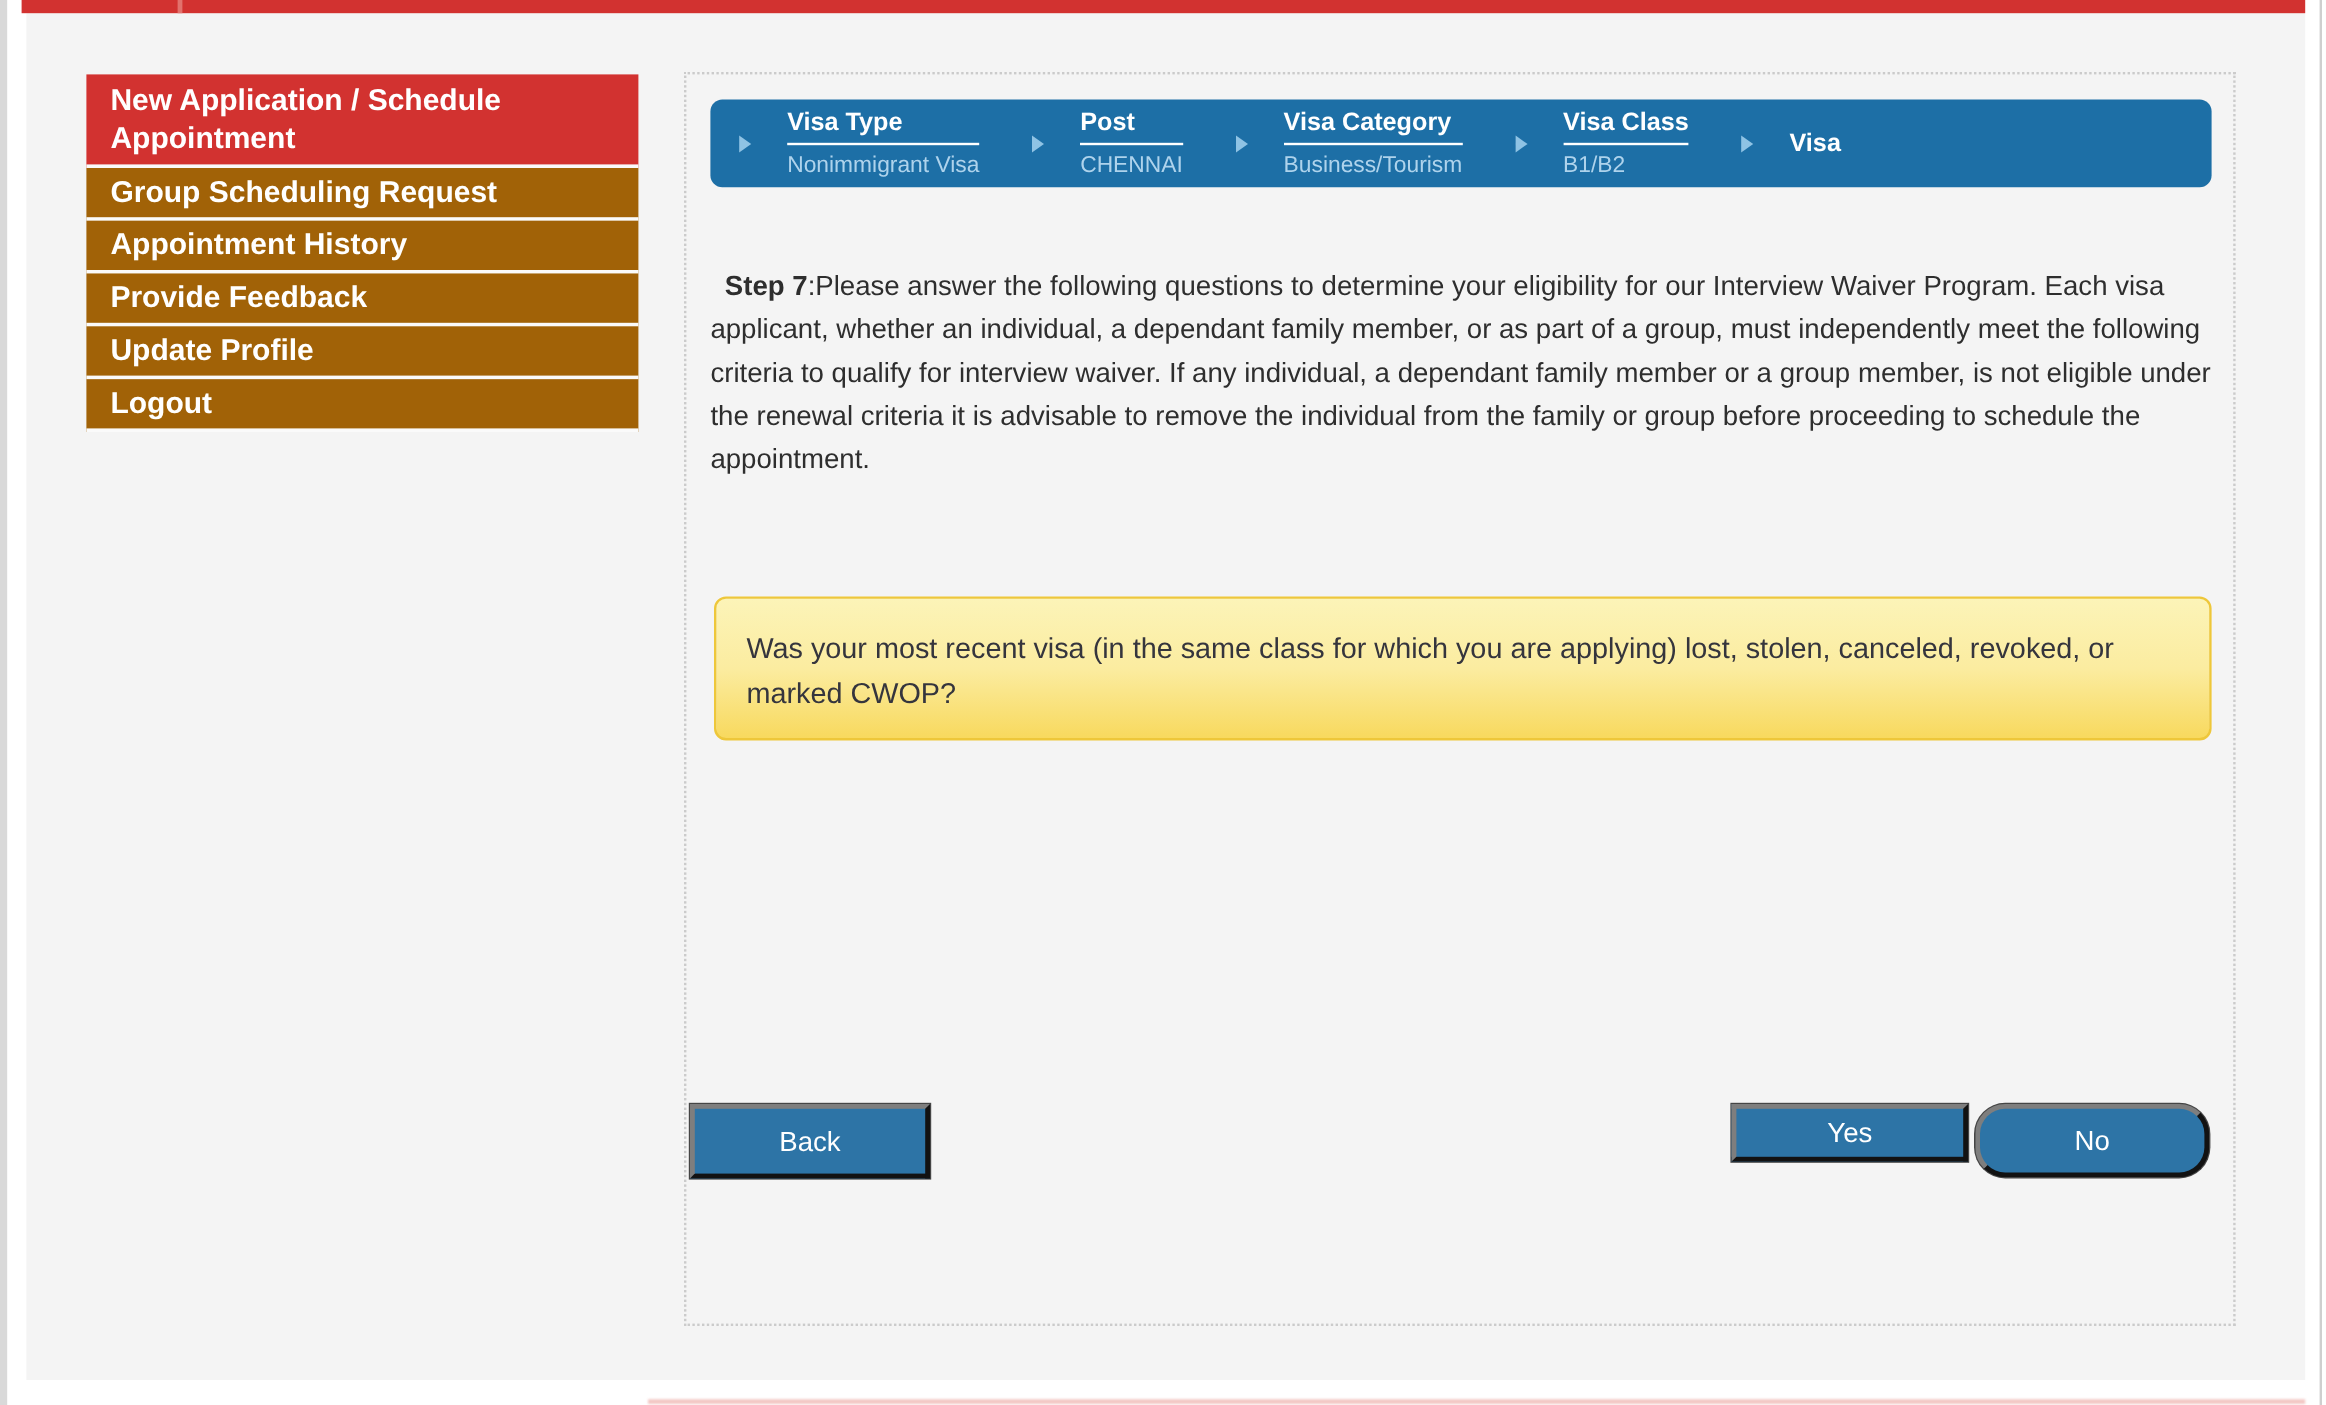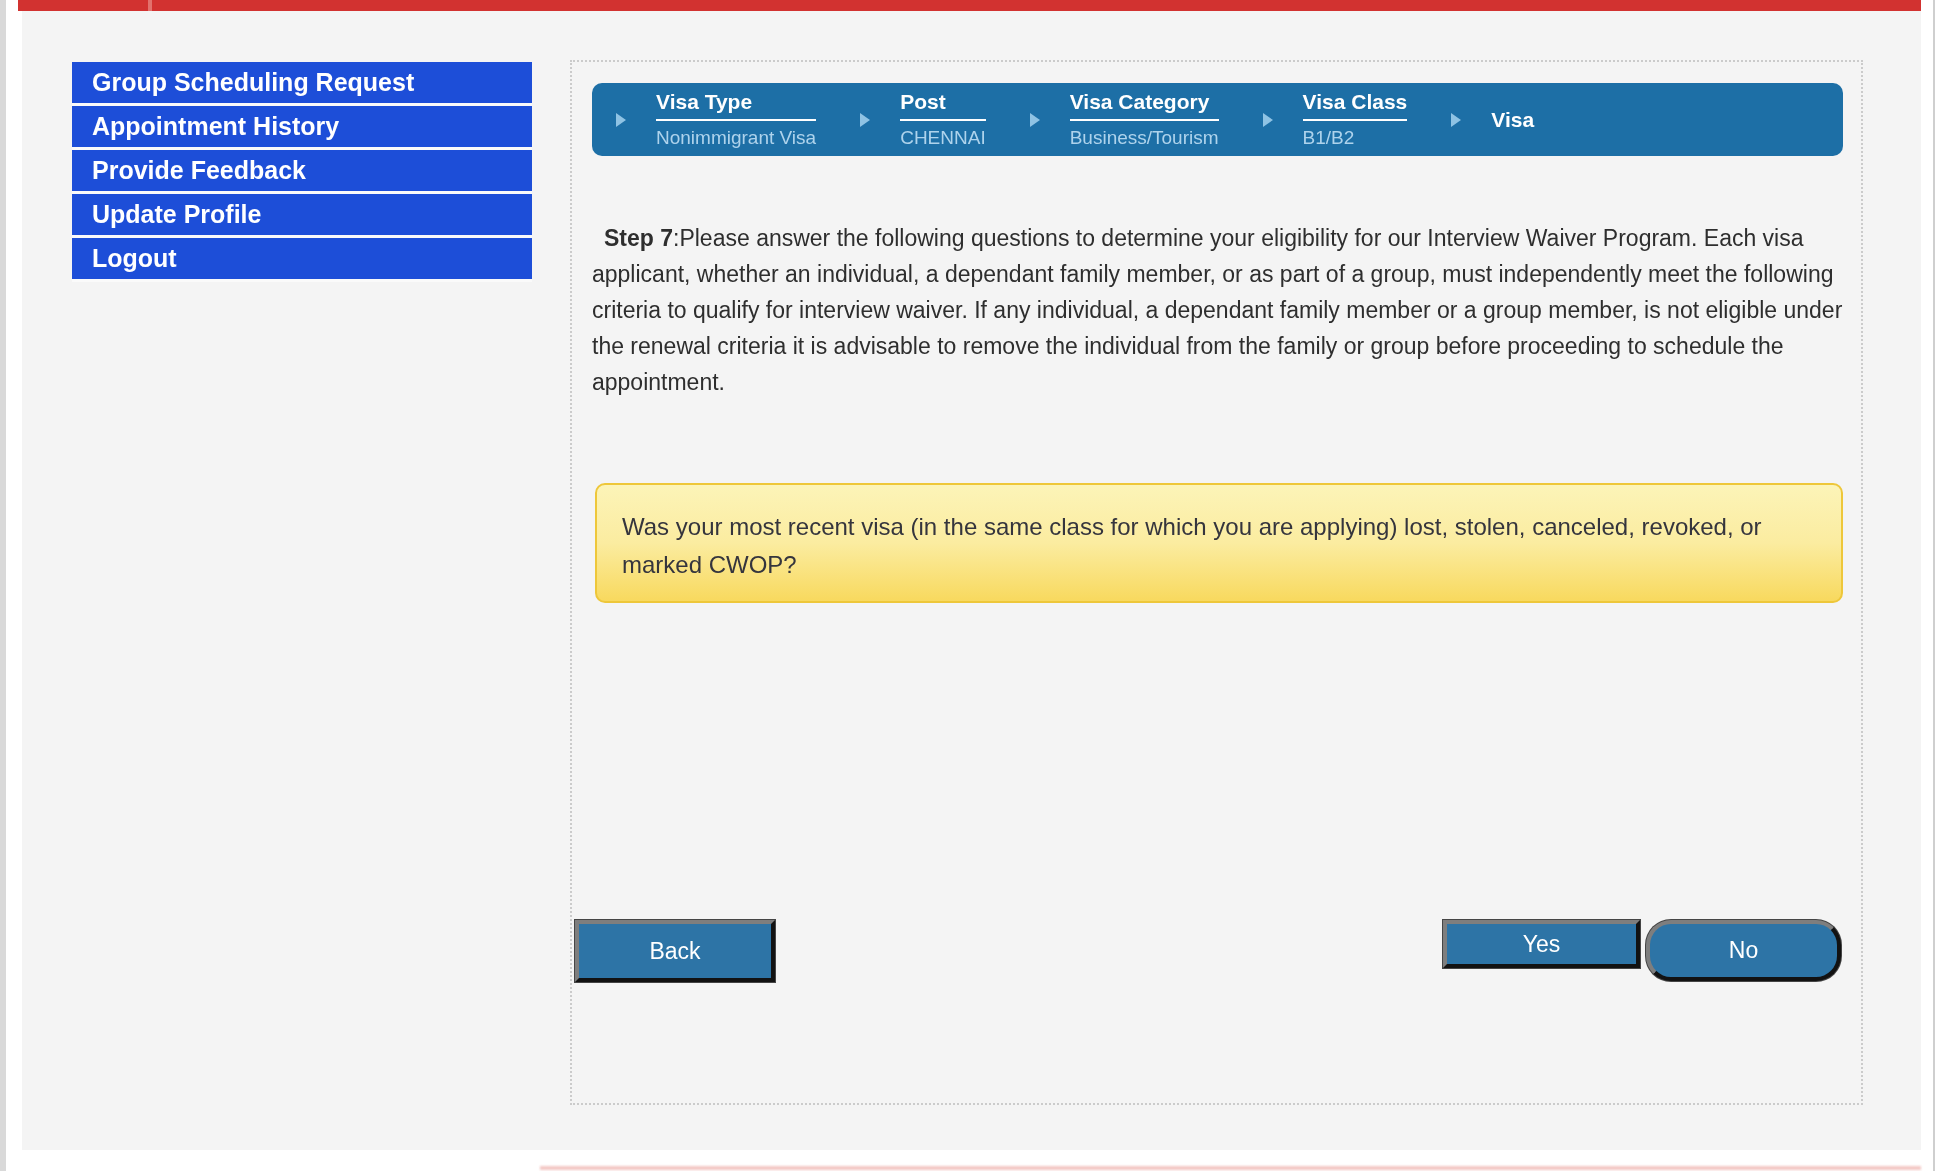--- a/index.html
+++ b/index.html
@@ -10,21 +10,21 @@
   .left-strip  { position:absolute; left:0; top:0; width:6px; height:1171px; background:#d9d9d9; }
   .right-line  { position:absolute; left:1933px; top:0; width:2px; height:1171px; background:#cfcfcf; }
   .content-bg  { position:absolute; left:22px; top:11px; width:1899px; height:1139px; background:#f4f4f4; }
   .top-bar     { position:absolute; left:18px; top:0; width:1903px; height:11px; background:#d23230; }
   .top-bar-div { position:absolute; left:130px; top:0; width:4px; height:11px; background:#e2726d; }
   .footer-strip{ position:absolute; left:540px; top:1166px; width:1381px; height:4px;
                  background:rgba(214,72,62,0.30); filter:blur(1px); }
 
   
   .sidebar { position:absolute; left:72px; top:62px; width:460px; }
-  .side-item { background:#1d4ed8; color:#fff; font-weight:bold; font-size:25px; line-height:31px;
+  .side-item { background:#a16207; color:#fff; font-weight:bold; font-size:25px; line-height:31px;
                min-height:44px; display:flex; align-items:center; padding:0 14px 0 20px;
                box-sizing:border-box; border-bottom:3px solid #fafafa; cursor:pointer; }
   .side-item.active { background:#d23230; min-height:78px; }
 
   
   .panel { position:absolute; left:570px; top:60px; width:1293px; height:1045px;
            border:2px dotted #cbcbcb; box-sizing:border-box; }
 
   
   .bc-bar { position:absolute; left:20px; top:21px; width:1251px; height:73px; background:#1d6fa6;
@@ -36,21 +36,21 @@
               border-bottom:2px solid #ffffff; white-space:nowrap; }
   .bc-group.no-sub .bc-title { border-bottom:none; padding-bottom:0; }
   .bc-sub { color:#aed3ec; font-size:19px; margin-top:6px; white-space:nowrap; }
 
   
   .step-text { position:absolute; left:20px; top:158px; width:1252px; font-size:23px;
                line-height:36px; color:#2e2e2e; }
   .step-text b { font-weight:bold;margin-left:12px; }
 
   
-  .question-box { position:absolute; left:23px; top:421px; width:1248px; height:120px;
+  .question-box { position:absolute; left:23px; top:435px; width:1248px; height:120px;
                   background:linear-gradient(180deg,#fcf4b8 0%,#fbeca0 50%,#f8d95e 100%);
                   border:2px solid #eec73a; border-radius:10px; box-sizing:border-box;
                   padding:23px 25px 0 25px; font-size:24px; line-height:38px; color:#35353d; }
 
   
   .bevel-btn { position:absolute; background:#2d74a6; border:4px solid;
                border-color:#7e7e7e #121212 #121212 #7e7e7e; box-shadow:0 0 0 1px #454545;
                color:#ffffff; font-size:23px; font-family:inherit; display:flex;
                align-items:center; justify-content:center; box-sizing:border-box; cursor:pointer; }
   .btn-back { left:3px;    top:858px; width:200px; height:62px; }
@@ -63,20 +63,23 @@
 <div class="screen">
   <div class="content-bg"></div>
   <div class="left-strip"></div>
   <div class="right-line"></div>
   <div class="top-bar">
     <div class="top-bar-div"></div>
   </div>
   <div class="footer-strip"></div>
 
   <div class="sidebar">
+    <div class="side-item active">
+      <span>New Application / Schedule Appointment</span>
+    </div>
     <div class="side-item">
       <span>Group Scheduling Request</span>
     </div>
     <div class="side-item">
       <span>Appointment History</span>
     </div>
     <div class="side-item">
       <span>Provide Feedback</span>
     </div>
     <div class="side-item">

